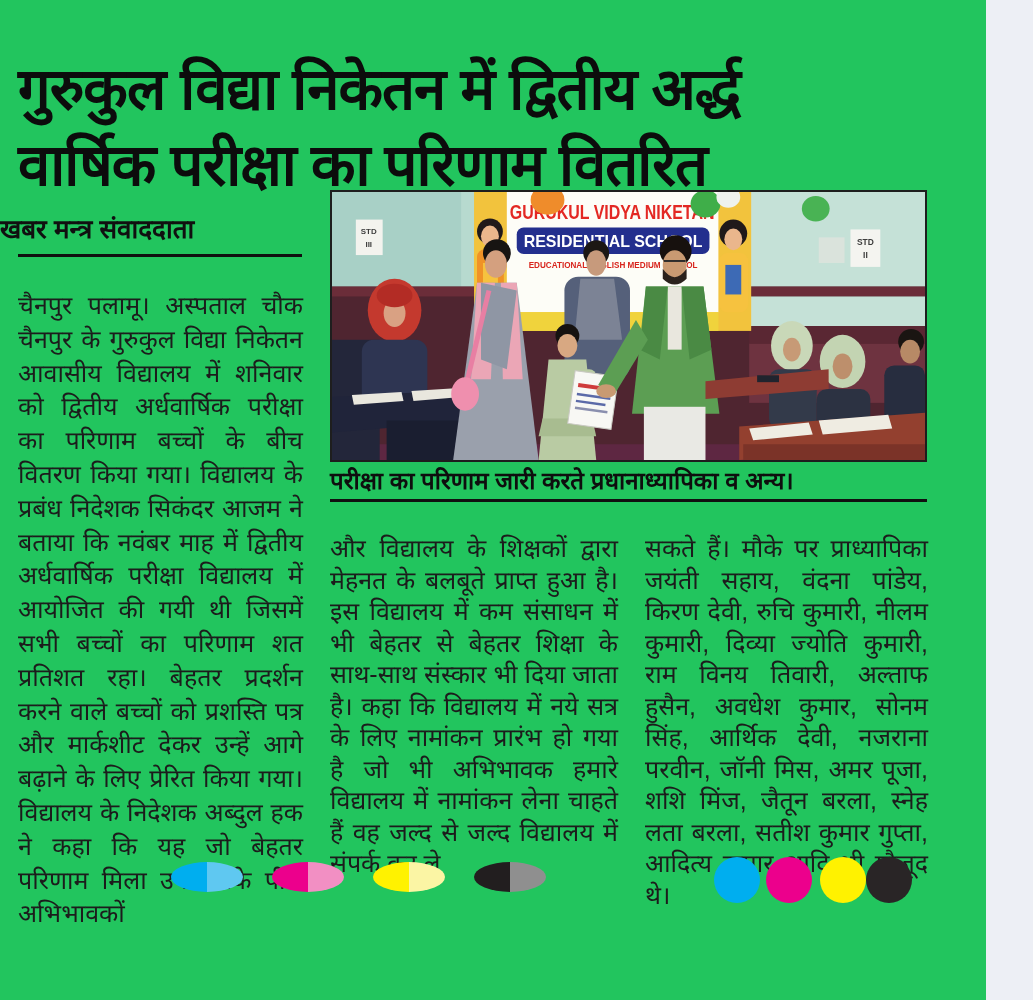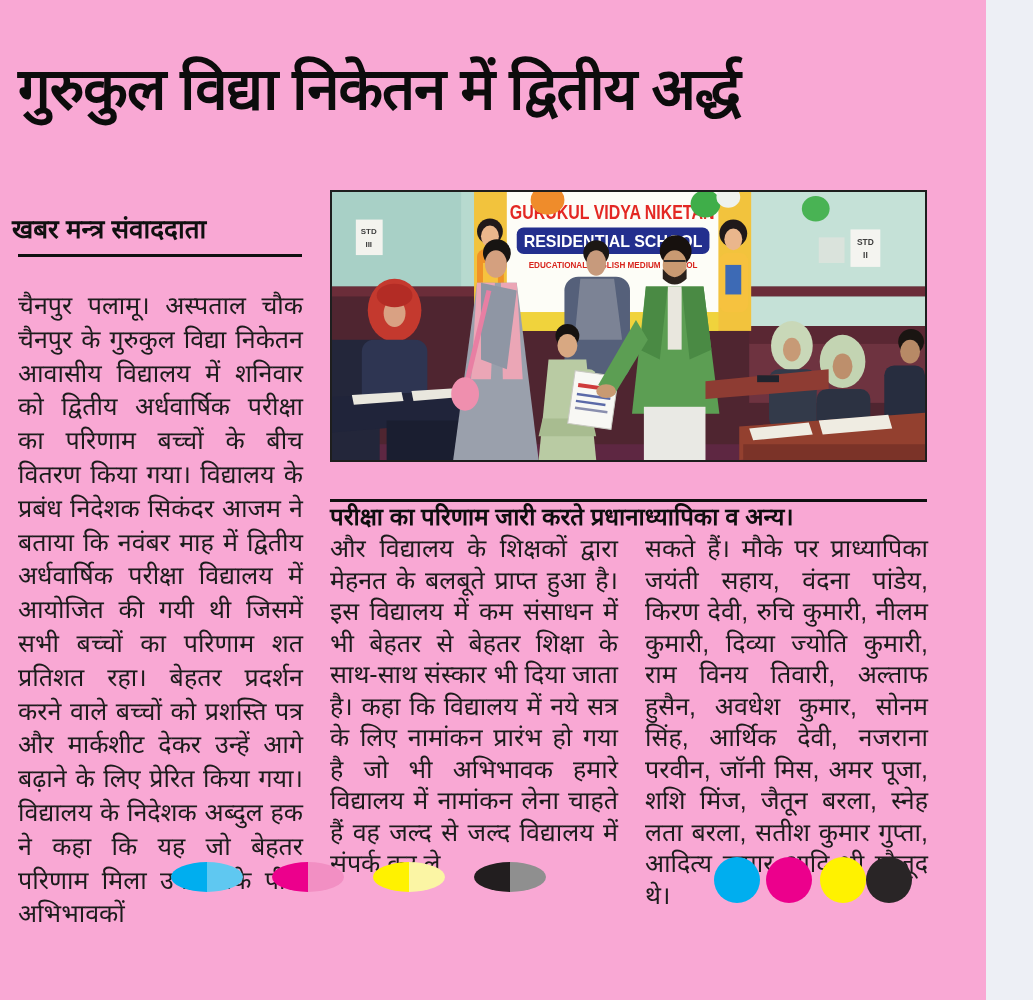--- a/index.html
+++ b/index.html
@@ -1,40 +1,40 @@
 <!DOCTYPE html>
 <html><head>
 <meta charset="utf-8">
 <style>
   html,body{margin:0;padding:0;background:#ffffff;}
-  .page{position:relative;width:1033px;height:1000px;background:#f9a8d4;overflow:hidden;
+  .page{position:relative;width:1033px;height:1000px;background:#22c55e;overflow:hidden;
         font-family:"Liberation Sans","DejaVu Sans",sans-serif;color:#141414;}
   .right-strip{position:absolute;left:986px;top:0;width:47px;height:1000px;background:#edeff5;}
 
   .headline{position:absolute;left:18px;top:12px;width:968px;
             font-size:58px;line-height:76px;font-weight:700;color:#0c0c0c;
             letter-spacing:-1px;}
   .headline .hl-line{display:block;white-space:nowrap;}
 
-  .byline{position:absolute;left:12px;top:210px;width:284px;
+  .byline{position:absolute;left:0;top:210px;width:284px;
           font-size:26px;font-weight:700;color:#101010;}
   .byline-rule{position:absolute;left:18px;top:254px;width:284px;height:3px;background:#101010;}
 
   .bodytext{font-size:25px;line-height:33px;text-align:justify;color:#1c1c1c;}
   .col1{position:absolute;left:18px;top:264px;width:285px;line-height:33.8px;}
   .col2{position:absolute;left:330px;top:508px;width:288px;line-height:31.5px;}
   .col3{position:absolute;left:645px;top:508px;width:283px;line-height:31.5px;}
   .lead{font-weight:400;}
 
   .photo-wrap{position:absolute;left:330px;top:190px;width:597px;height:272px;
               border:2px solid #1e1e1e;box-sizing:border-box;background:#b7dacf;}
   .photo-wrap svg{display:block;width:100%;height:100%;}
 
   .caption{position:absolute;left:330px;top:463px;width:597px;
-           font-size:24px;font-weight:700;color:#0e0e0e;white-space:nowrap;margin-top:36px;}
+           font-size:24px;font-weight:700;color:#0e0e0e;white-space:nowrap;}
   .caption-rule{position:absolute;left:330px;top:499px;width:597px;height:3px;background:#101010;}
 
   .pm-ellipse{position:absolute;width:72px;height:30px;border-radius:50%;top:862px;}
   .pm-ellipse:nth-child(1){left:171px;}
   .pm-ellipse:nth-child(2){left:272px;}
   .pm-ellipse:nth-child(3){left:373px;}
   .pm-ellipse:nth-child(4){left:474px;}
   .pm-circle{position:absolute;width:46px;height:46px;border-radius:50%;top:857px;}
   .pm-circle:nth-child(1){left:714px;}
   .pm-circle:nth-child(2){left:766px;}
@@ -45,20 +45,21 @@
 </style>
 </head>
 <body>
 
 <div class="page">
 
   <div class="right-strip"></div>
 
   <h1 class="headline">
     <span class="hl-line">गुरुकुल विद्या निकेतन में द्वितीय अर्द्ध</span>
+    <span class="hl-line">वार्षिक परीक्षा का परिणाम वितरित</span>
   </h1>
 
   <div class="byline">खबर मन्त्र संवाददाता</div>
   <div class="byline-rule"></div>
 
   <p class="bodytext col1"><span class="lead">चैनपुर पलामू।</span><span> अस्पताल चौक चैनपुर के गुरुकुल विद्या निकेतन आवासीय विद्यालय में शनिवार को द्वितीय अर्धवार्षिक परीक्षा का परिणाम बच्चों के बीच वितरण किया गया। विद्यालय के प्रबंध निदेशक सिकंदर आजम ने बताया कि नवंबर माह में द्वितीय अर्धवार्षिक परीक्षा विद्यालय में आयोजित की गयी थी जिसमें सभी बच्चों का परिणाम शत प्रतिशत रहा। बेहतर प्रदर्शन करने वाले बच्चों को प्रशस्ति पत्र और मार्कशीट देकर उन्हें आगे बढ़ाने के लिए प्रेरित किया गया। विद्यालय के निदेशक अब्दुल हक ने कहा कि यह जो बेहतर परिणाम मिला उन सबके पीछे अभिभावकों</span></p>
 
   <div class="photo-wrap">
     <svg viewBox="0 0 597 272" preserveAspectRatio="none">
 

